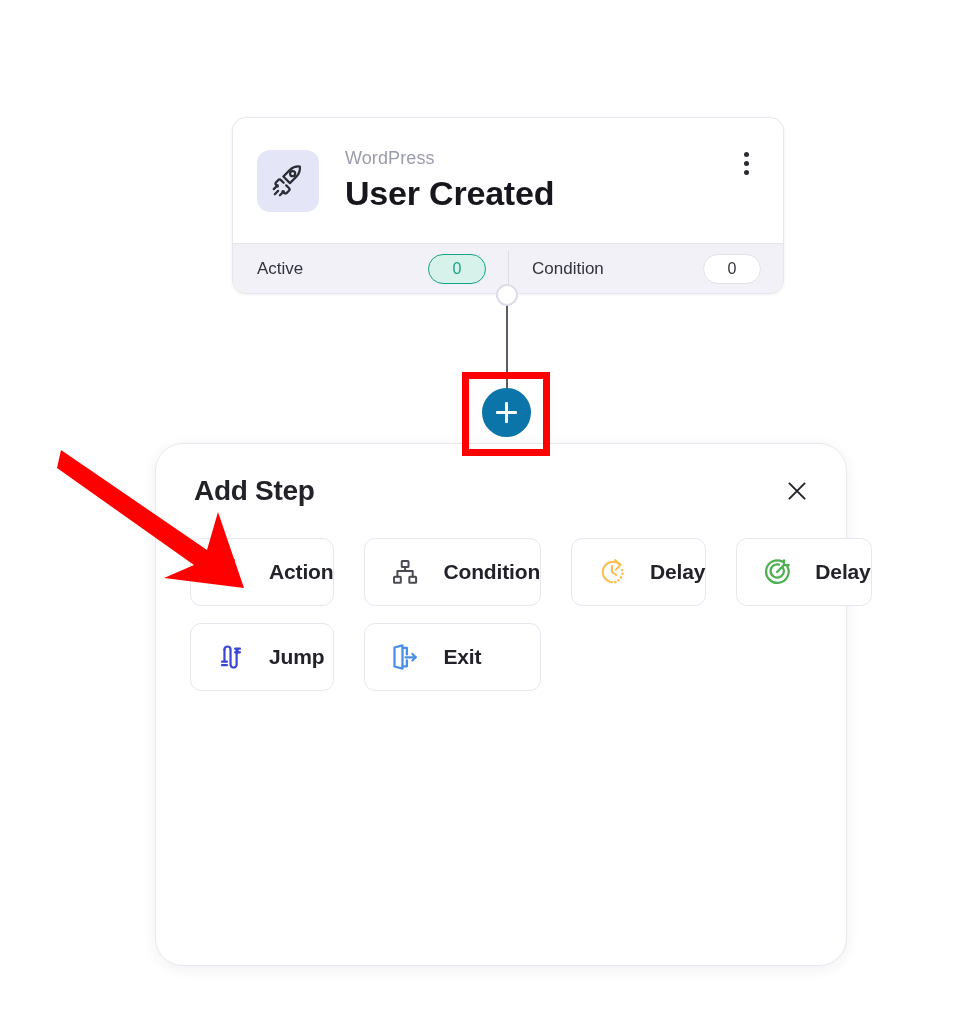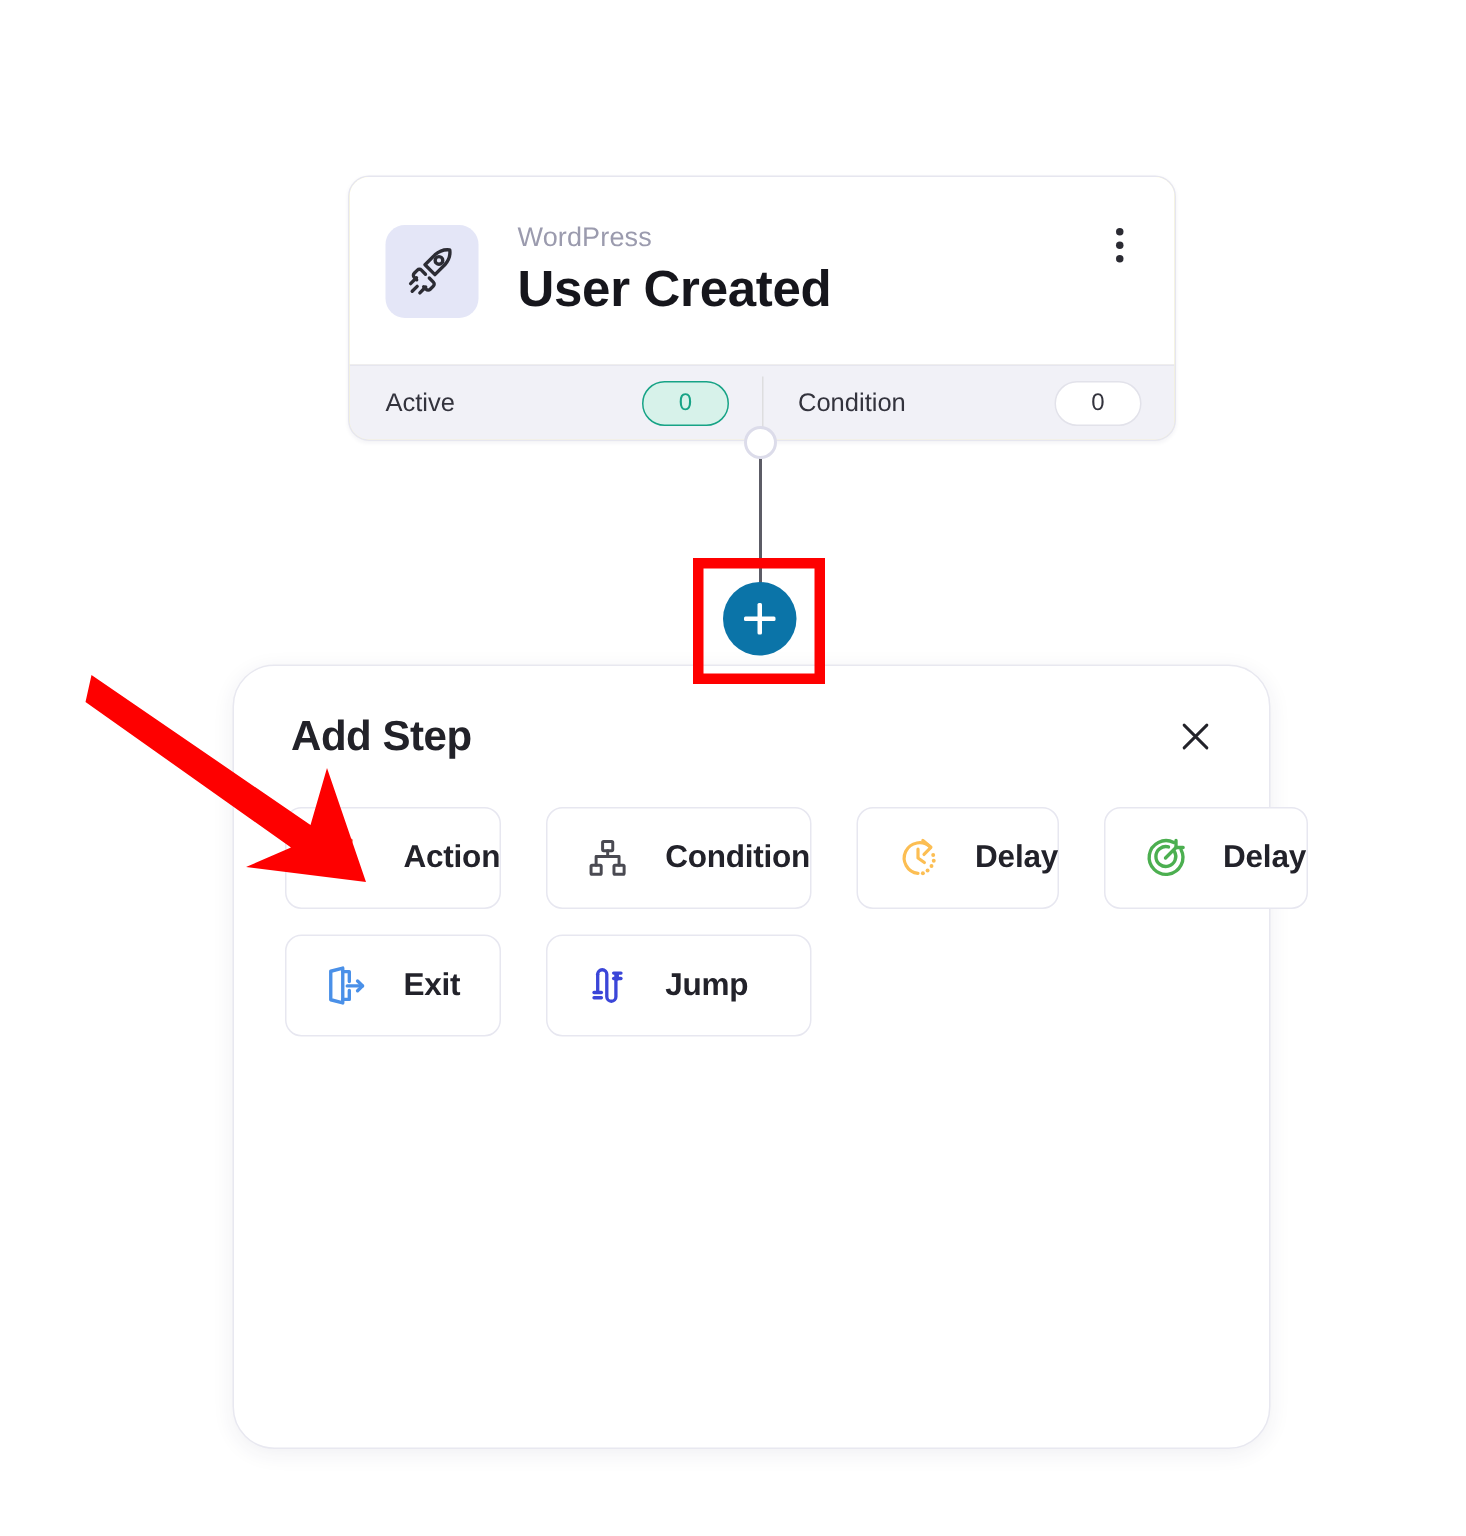--- a/index.html
+++ b/index.html
@@ -407,46 +407,46 @@
             <path d="M16.8 8.6 A5.3 5.3 0 1 1 13.6 6.1"></path>
             <path d="M12 12 L17.6 6.4"></path>
             <path d="M17.6 2.6 v3.8 h3.8"></path>
           </svg>
         </span>
         <span class="option-label">Delay</span>
       </div>
 
       <div class="option-btn">
         <span class="option-icon">
-          <svg width="30" height="30" viewBox="0 0 24 24" fill="none" stroke="#4a90e8" stroke-width="1.8" stroke-linecap="round" stroke-linejoin="round">
-            <path d="M3.6 4.4 L10 2.7 v18.6 L3.6 19.6 Z"></path>
-            <path d="M10 4.6 h3.5 v5.3"></path>
-            <path d="M13.5 14.6 v4.8 H10"></path>
-            <path d="M12.4 12.2 h8.1"></path>
-            <path d="M17.9 9.6 L20.6 12.2 L17.9 14.8"></path>
-          </svg>
-        </span>
-        <span class="option-label">Exit</span>
-      </div>
-
-      <div class="option-btn">
-        <span class="option-icon">
           <svg width="28" height="28" viewBox="0 0 24 24" fill="none" stroke="#3b46d8" stroke-width="1.9" stroke-linecap="round" stroke-linejoin="round">
             <path d="M6.4 5.6 v10.1"></path>
             <path d="M17.6 8.3 v-2.7"></path>
             <path d="M6.4 5.6 a2.6 2.6 0 0 1 5.2 0 v12.8 a2.6 2.6 0 0 0 5.2 0 V5.6"></path>
             <path d="M4.3 16 h4.2"></path>
             <path d="M4.3 19 h4.2"></path>
             <path d="M15.5 4.9 h4.2"></path>
             <path d="M15.5 8 h4.2"></path>
           </svg>
         </span>
         <span class="option-label">Jump</span>
       </div>
 
+      <div class="option-btn">
+        <span class="option-icon">
+          <svg width="30" height="30" viewBox="0 0 24 24" fill="none" stroke="#4a90e8" stroke-width="1.8" stroke-linecap="round" stroke-linejoin="round">
+            <path d="M3.6 4.4 L10 2.7 v18.6 L3.6 19.6 Z"></path>
+            <path d="M10 4.6 h3.5 v5.3"></path>
+            <path d="M13.5 14.6 v4.8 H10"></path>
+            <path d="M12.4 12.2 h8.1"></path>
+            <path d="M17.9 9.6 L20.6 12.2 L17.9 14.8"></path>
+          </svg>
+        </span>
+        <span class="option-label">Exit</span>
+      </div>
+
     </div>
   </div>
 
   <svg class="annot-arrow" viewBox="0 0 240 190">
     <polygon points="6,12 152,112 163,74 189,150 109,140 139,127 2,30" fill="#fe0000"></polygon>
   </svg>
 
 </div>
 
 </body></html>

